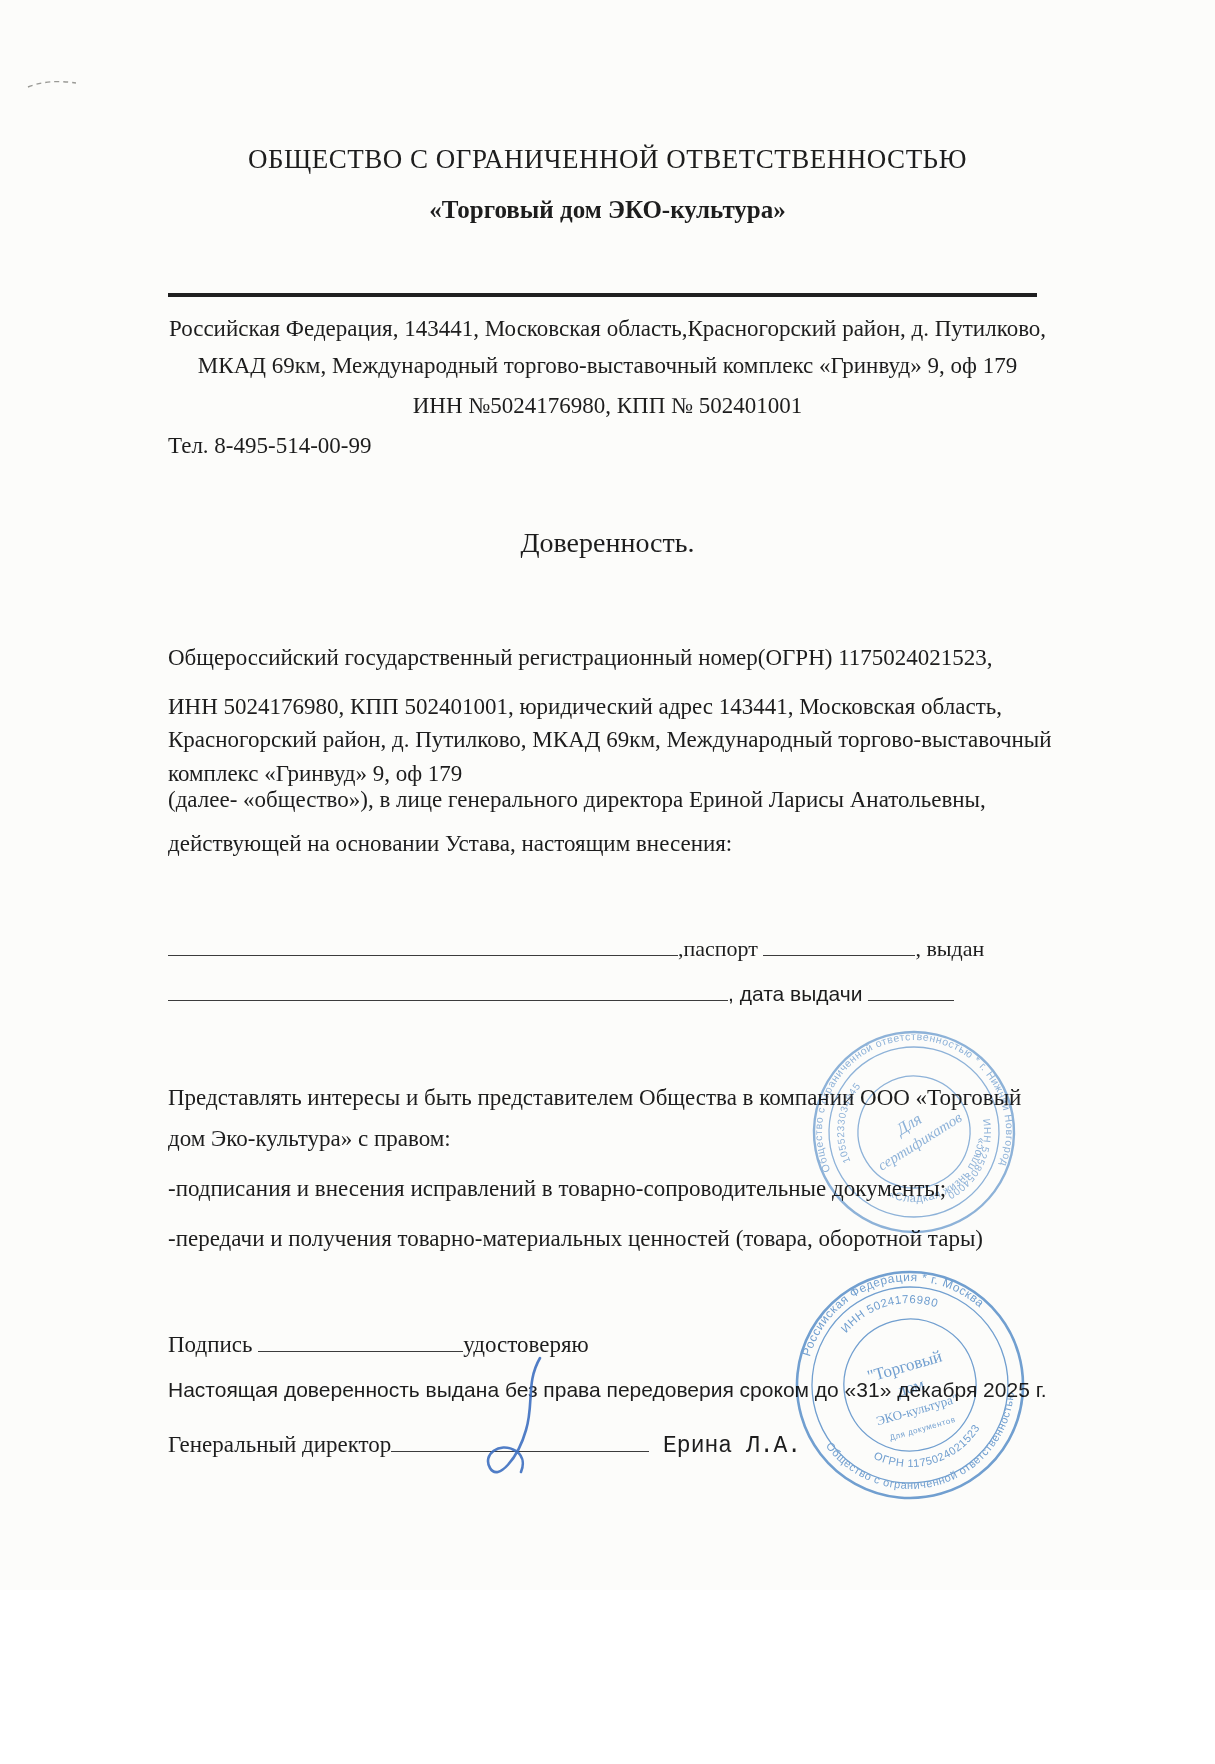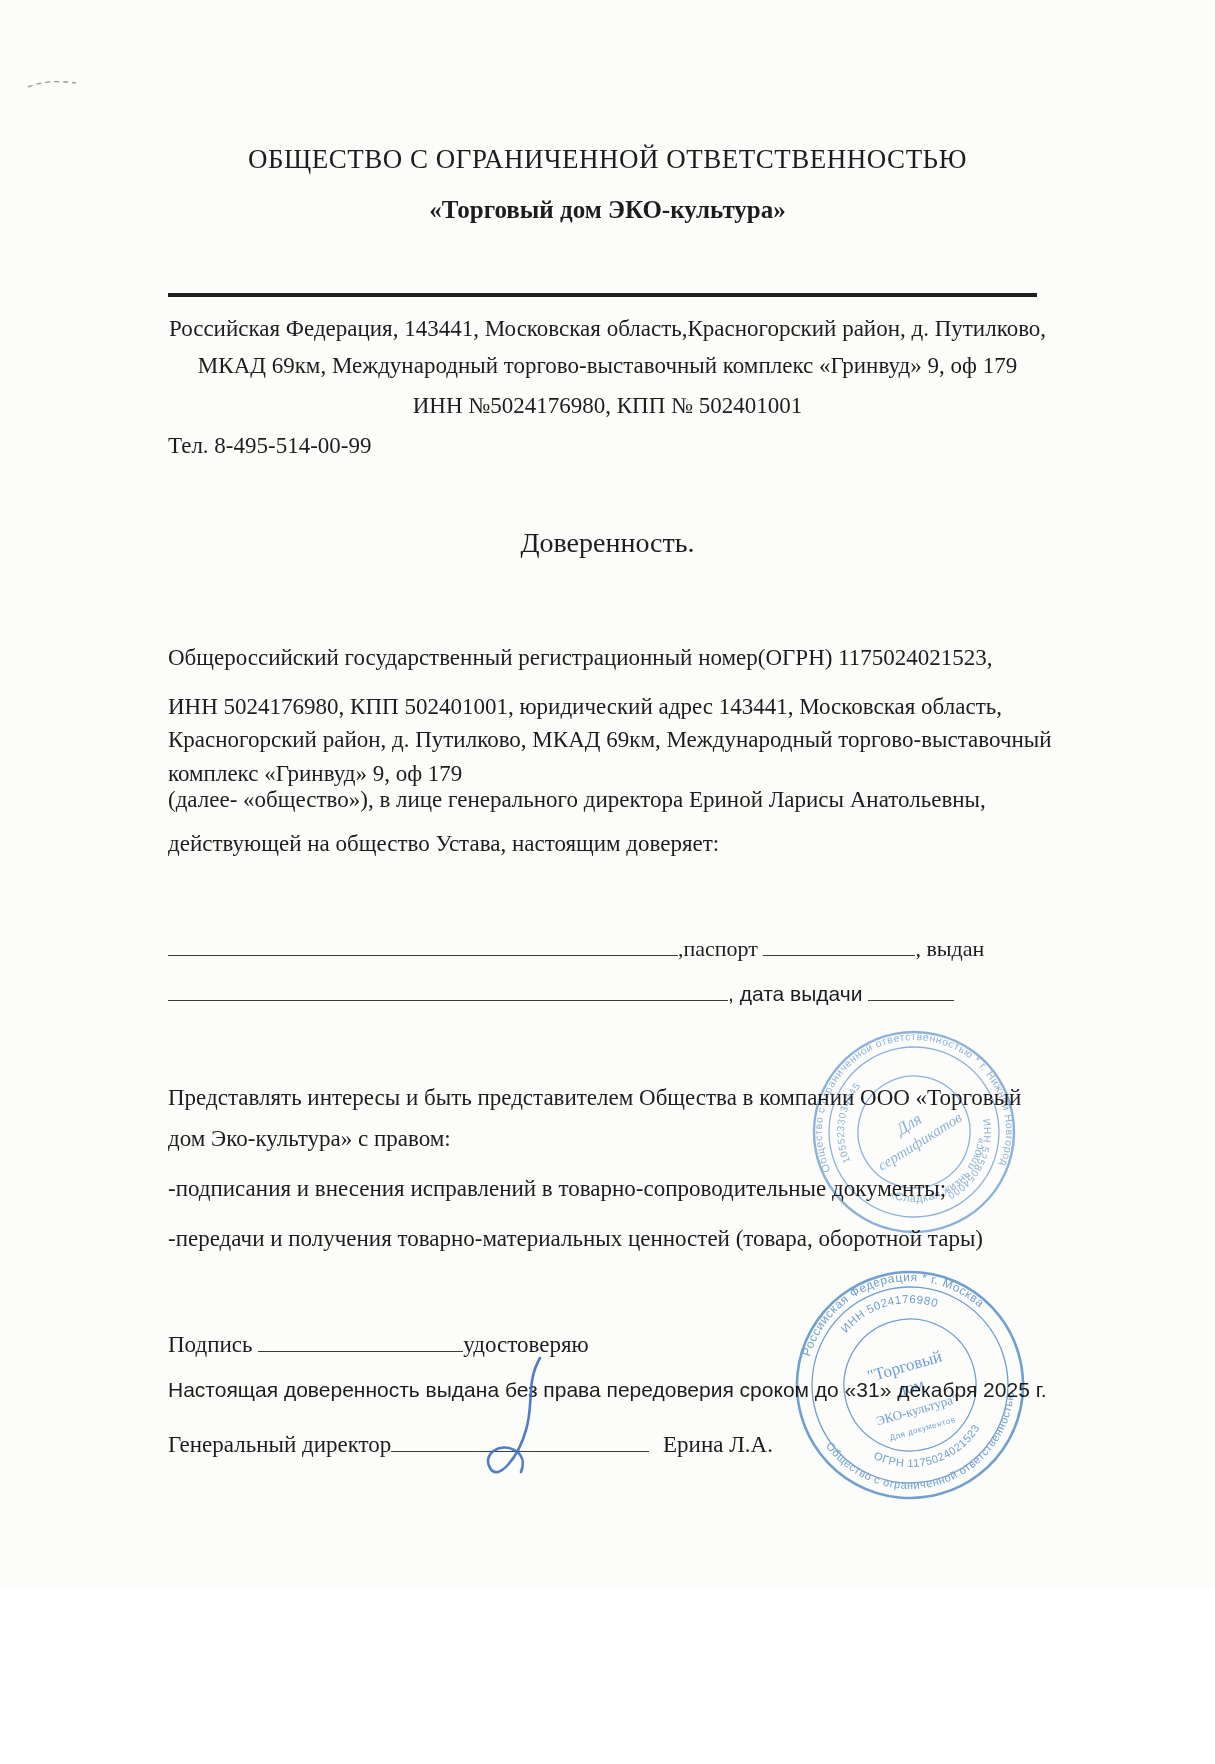--- a/index.html
+++ b/index.html
@@ -67,21 +67,21 @@
 
   <div class="abs center" style="left:100px; top:527px; width:1015px; font-size:28px;">Доверенность.</div>
 
 
   <div class="abs body-text" style="left:168px; top:645px;">Общероссийский государственный регистрационный номер(ОГРН) 1175024021523,</div>
 
   <div class="abs body-text para" style="left:168px; top:690px; width:895px;">ИНН 5024176980, КПП 502401001, юридический адрес 143441, Московская область, Красногорский район, д. Путилково, МКАД 69км, Международный торгово-выставочный комплекс «Гринвуд» 9, оф 179</div>
 
   <div class="abs body-text" style="left:168px; top:787px;">(далее- «общество»), в лице генерального директора Ериной Ларисы Анатольевны,</div>
 
-  <div class="abs body-text" style="left:168px; top:831px;">действующей на общество Устава, настоящим доверяет:</div>
+  <div class="abs body-text" style="left:168px; top:831px;">действующей на основании Устава, настоящим внесения:</div>
 
   <div class="abs" style="left:168px; top:936px; width:895px; font-size:22px;">
     <span class="blank" style="width:510px;"></span><span>,паспорт</span>
     <span class="blank" style="width:152px;"></span><span>, выдан</span>
   </div>
 
   <div class="abs sans" style="left:168px; top:982px; width:895px;">
     <span class="blank" style="width:560px;"></span><span>, дата выдачи</span>
     <span class="blank" style="width:86px;"></span>
   </div>
@@ -94,21 +94,21 @@
 
   <div class="abs body-text" style="left:168px; top:1332px;">
     <span>Подпись</span>
     <span class="blank" style="width:205px;"></span><span>удостоверяю</span>
   </div>
 
   <div class="abs sans" style="left:168px; top:1378px;">Настоящая доверенность выдана без права передоверия сроком до «31» декабря 2025 г.</div>
 
   <div class="abs body-text" style="left:168px; top:1432px;">
     <span>Генеральный директор</span><span class="blank" style="width:258px;"></span>
-    <span style="margin-left:8px;">Ерина Л.А.</span>
+    <span style="margin-left:8px;font-family:Liberation Mono, monospace;">Ерина Л.А.</span>
   </div>
 
   <svg class="abs" style="left:468px; top:1352px;" width="130" height="140" viewBox="0 0 130 140">
     <path class="sig-stroke" d="M72 6 C 58 30, 66 52, 58 78 C 50 106, 30 130, 22 116 C 14 102, 32 90, 46 98 C 54 102, 57 110, 53 120" opacity="0.9"></path>
   </svg>
 
   <svg class="abs stamp" style="left:808px; top:1026px; opacity:0.62;" width="212" height="212" viewBox="0 0 212 212">
     <defs>
       <path id="s1-full-92" d="M106 106 m -92 0 a 92 92 0 1 1 184 0 a 92 92 0 1 1 -184 0"></path>
       <path id="s1-full-70" d="M106 106 m -70 0 a 70 70 0 1 1 140 0 a 70 70 0 1 1 -140 0"></path>

